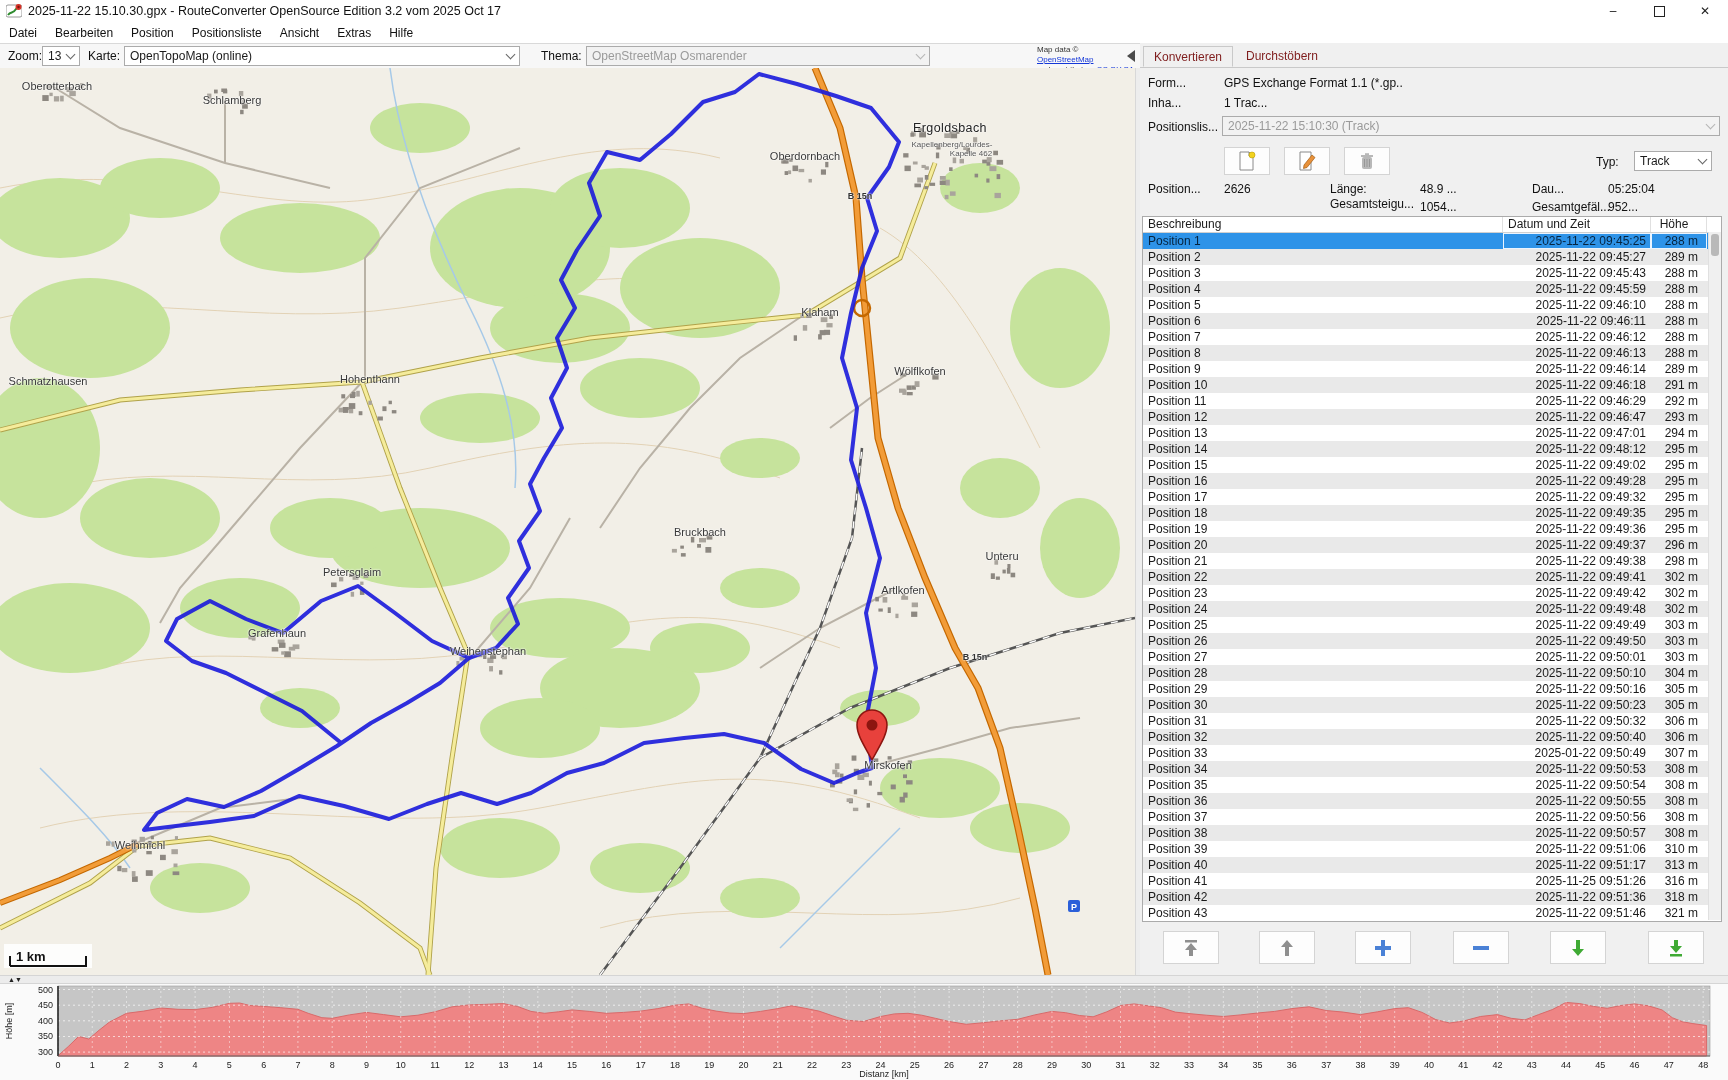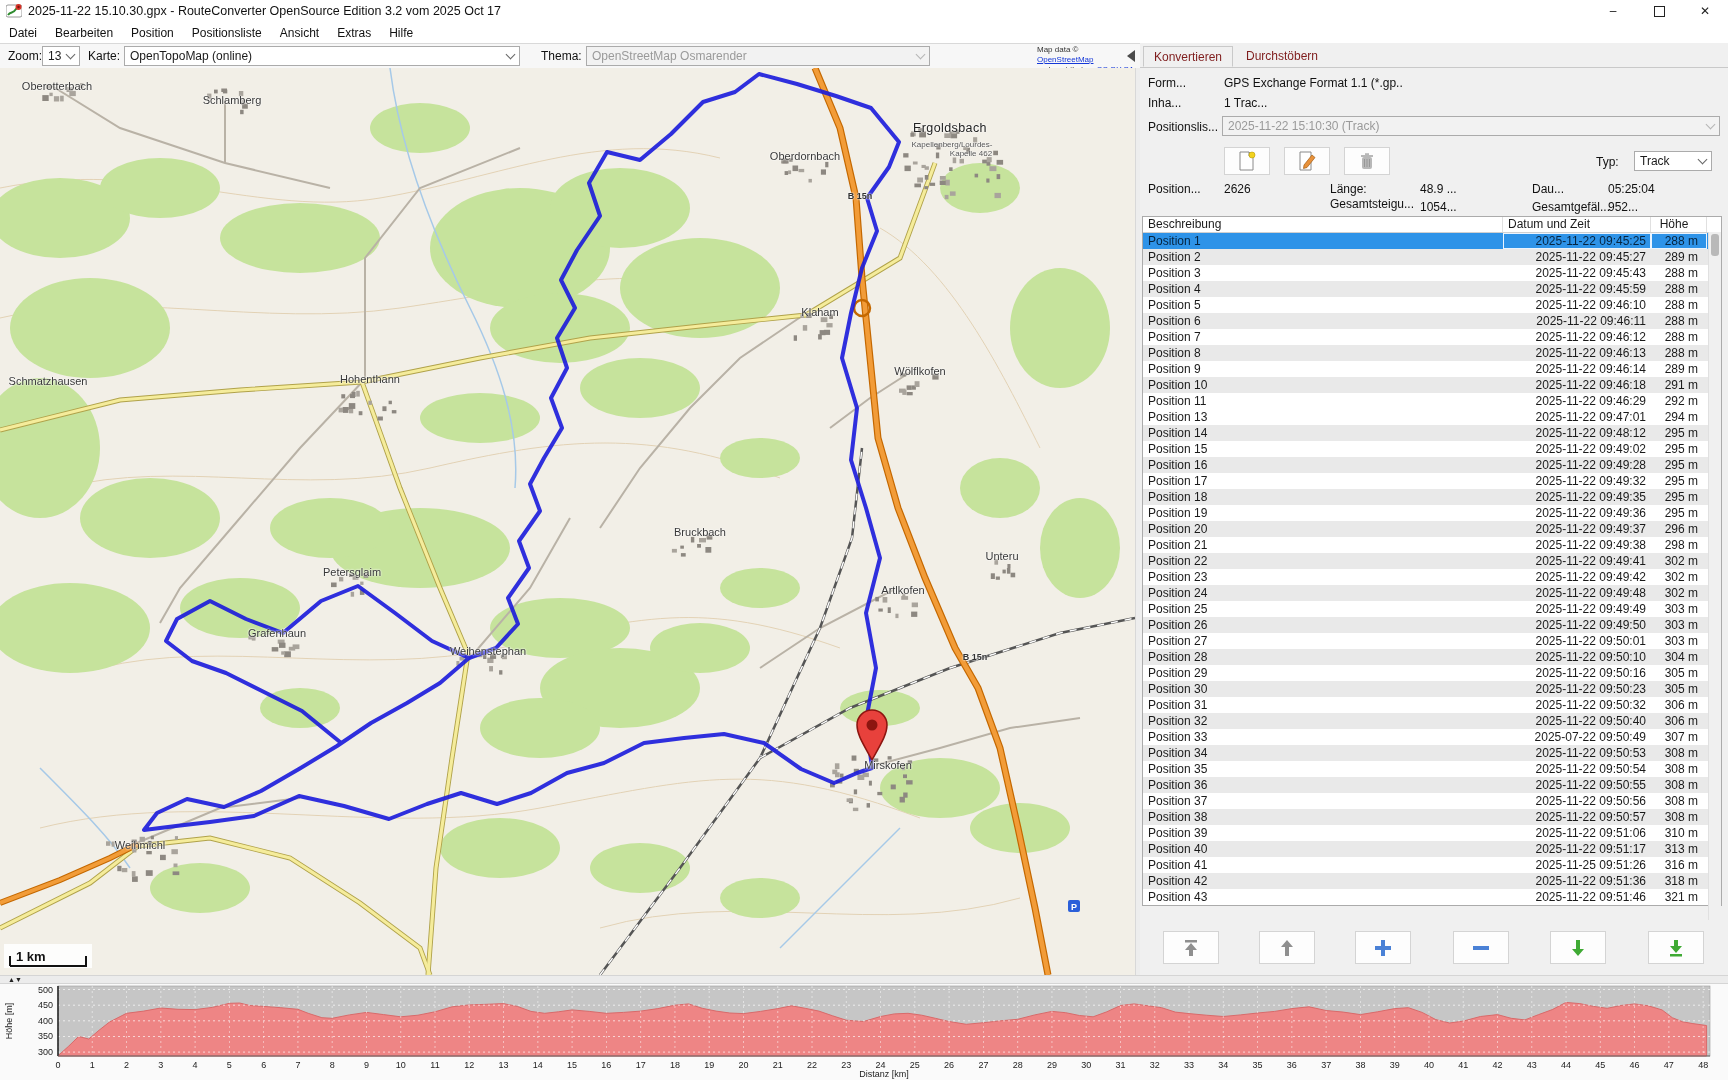--- a/index.html
+++ b/index.html
@@ -570,20 +570,25 @@
           <div class="trow alt">
             <div class="c-desc">Position 10</div>
             <div class="c-dt">2025-11-22 09:46:18</div>
             <div class="c-h">291 m</div>
           </div>
           <div class="trow">
             <div class="c-desc">Position 11</div>
             <div class="c-dt">2025-11-22 09:46:29</div>
             <div class="c-h">292 m</div>
           </div>
+          <div class="trow alt">
+            <div class="c-desc">Position 12</div>
+            <div class="c-dt">2025-11-22 09:46:47</div>
+            <div class="c-h">293 m</div>
+          </div>
           <div class="trow">
             <div class="c-desc">Position 13</div>
             <div class="c-dt">2025-11-22 09:47:01</div>
             <div class="c-h">294 m</div>
           </div>
           <div class="trow alt">
             <div class="c-desc">Position 14</div>
             <div class="c-dt">2025-11-22 09:48:12</div>
             <div class="c-h">295 m</div>
           </div>
@@ -672,21 +677,21 @@
             <div class="c-dt">2025-11-22 09:50:32</div>
             <div class="c-h">306 m</div>
           </div>
           <div class="trow alt">
             <div class="c-desc">Position 32</div>
             <div class="c-dt">2025-11-22 09:50:40</div>
             <div class="c-h">306 m</div>
           </div>
           <div class="trow">
             <div class="c-desc">Position 33</div>
-            <div class="c-dt">2025-07-22 09:50:49</div>
+            <div class="c-dt">2025-01-22 09:50:49</div>
             <div class="c-h">307 m</div>
           </div>
           <div class="trow alt">
             <div class="c-desc">Position 34</div>
             <div class="c-dt">2025-11-22 09:50:53</div>
             <div class="c-h">308 m</div>
           </div>
           <div class="trow">
             <div class="c-desc">Position 35</div>
             <div class="c-dt">2025-11-22 09:50:54</div>

